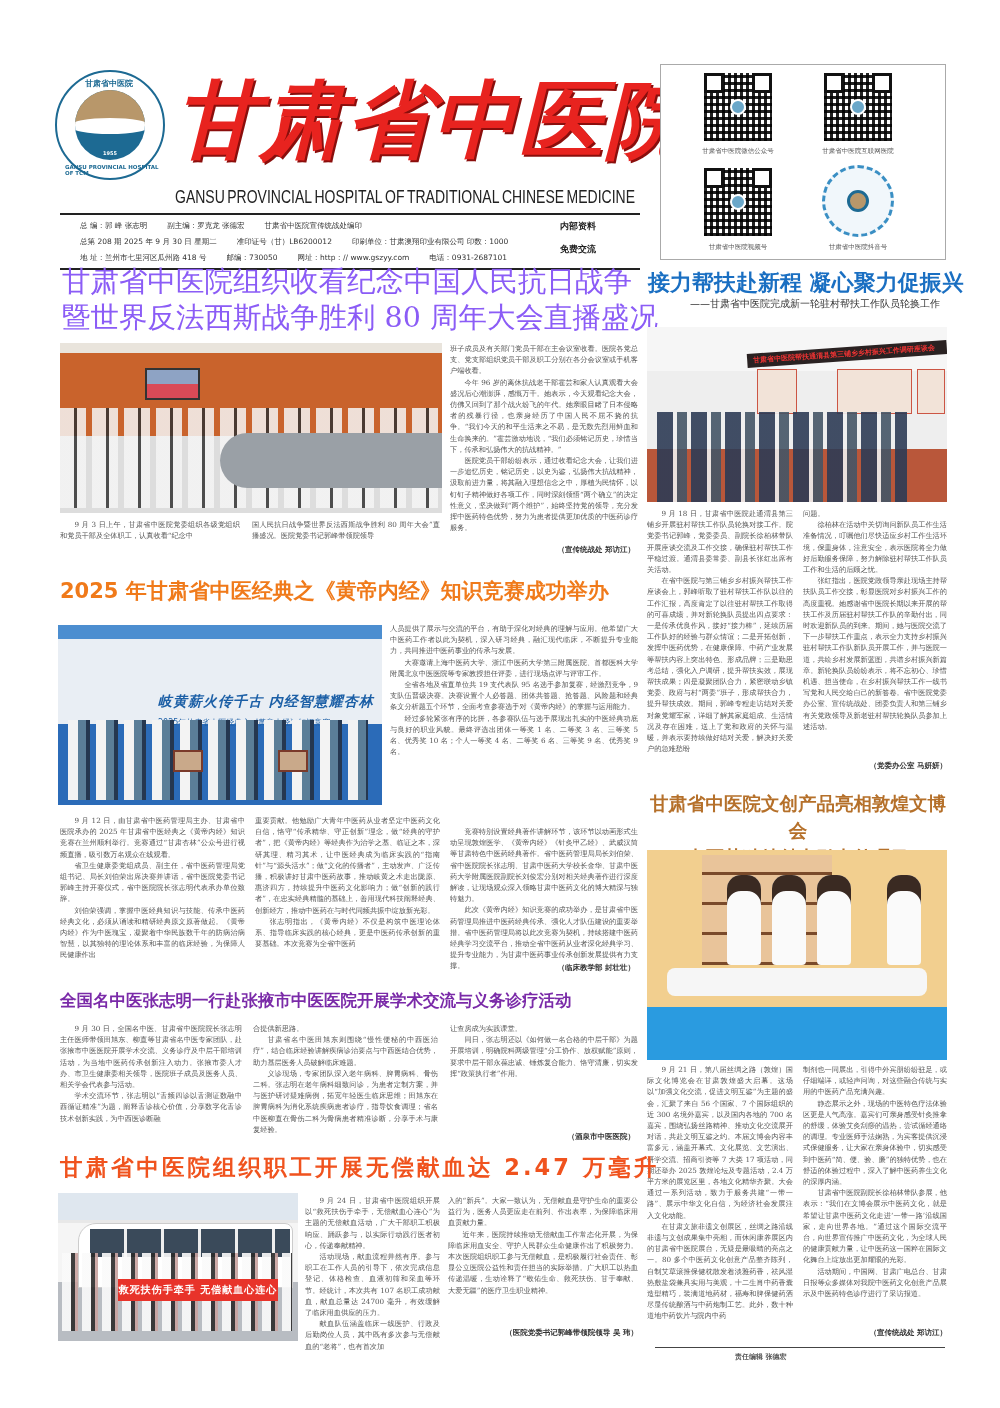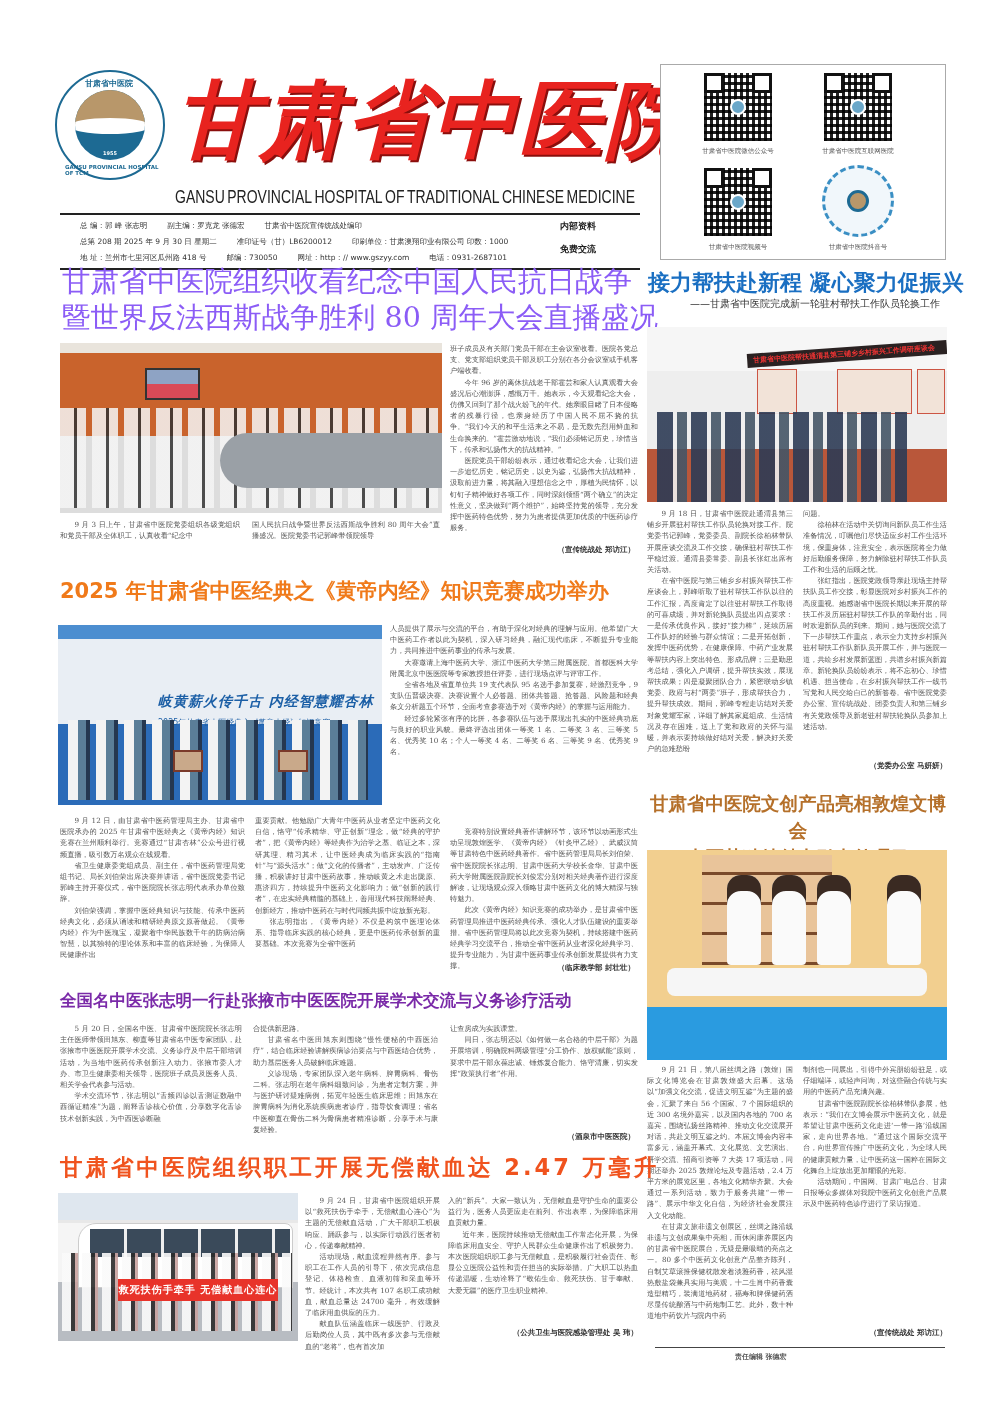--- a/index.html
+++ b/index.html
@@ -211,28 +211,29 @@
   <div class="person" style="left:170px;"></div>
   <div class="person" style="left:240px;"></div>
   <div class="bed"></div>
 </div>
 <div class="abs col" style="left:647px;top:1064px;width:146px;">
   <p>9 月 21 日，第八届丝绸之路（敦煌）国际文化博览会在甘肃敦煌盛大启幕。这场以“加强文化交流，促进文明互鉴”为主题的盛会，汇聚了来自 56 个国家、7 个国际组织的近 300 名境外嘉宾，以及国内各地的 700 名嘉宾，围绕弘扬丝路精神、推动文化交流展开对话，共赴文明互鉴之约。本届文博会内容丰富多元，涵盖开幕式、文化展览、文艺演出、研学交流、招商引资等 7 大类 17 项活动，同期还举办 2025 敦煌论坛及专题活动，2.4 万平方米的展览区里，各地文化精华齐聚。大会通过一系列活动，致力于服务共建“一带一路”、展示中华文化自信，为经济社会发展注入文化动能。</p>
   <p>在甘肃文旅非遗文创展区，丝绸之路沿线非遗与文创成果集中亮相，而休闲康养展区内的甘肃省中医院展台，无疑是最吸睛的亮点之一。80 多个中医药文化创意产品整齐陈列，自制艾草滚推保健枕散发着淡雅药香，祛风湿热敷盐袋兼具实用与美观，十二生肖中药香囊造型精巧，装满道地药材，福寿和脾保健药酒尽显传统酿酒与中药炮制工艺。此外，数十种道地中药饮片与院内中药</p>
 </div>
 <div class="abs col" style="left:803px;top:1064px;width:144px;">
   <p style="text-indent:0">制剂也一同展出，引得中外宾朋纷纷驻足，或仔细端详，或轻声问询，对这些融合传统与实用的中医药产品充满兴趣。</p>
+  <p>静态展示之外，现场的中医特色疗法体验区更是人气高涨。嘉宾们可亲身感受针灸推拿的舒缓，体验艾灸刮痧的温热，尝试循经通络的调理。专业医师手法娴熟，为宾客提供沉浸式保健服务，让大家在亲身体验中，切实感受到中医药“简、便、验、廉”的独特优势，也在舒适的体验过程中，深入了解中医药养生文化的深厚内涵。</p>
   <p>甘肃省中医院副院长徐柏林带队参展，他表示：“我们在文博会展示中医药文化，就是希望让甘肃中医药文化走进‘一带一路’沿线国家，走向世界各地。”通过这个国际交流平台，向世界宣传推广中医药文化，为全球人民的健康贡献力量，让中医药这一国粹在国际文化舞台上绽放出更加耀眼的光彩。</p>
   <p>活动期间，中国网、甘肃广电总台、甘肃日报等众多媒体对我院中医药文化创意产品展示及中医药特色诊疗进行了采访报道。</p>
 </div>
 <div class="abs byline" style="left:803px;top:1328px;width:144px;">（宣传统战处  郑访江）</div>
 
 <div class="abs hl-purple" style="left:60px;top:990px;font-size:16.5px;white-space:nowrap;">全国名中医张志明一行赴张掖市中医医院开展学术交流与义务诊疗活动</div>
 <div class="abs col" style="left:60px;top:1023px;width:182px;">
-  <p>5 月 20 日，全国名中医、甘肃省中医院院长张志明主任医师带领田旭东、柳直等甘肃省名中医专家团队，赴张掖市中医医院开展学术交流、义务诊疗及中层干部培训活动，为当地中医药传承创新注入动力。张掖市委人才办、市卫生健康委相关领导，医院班子成员及医务人员、相关学会代表参与活动。</p>
+  <p>9 月 30 日，全国名中医、甘肃省中医院院长张志明主任医师带领田旭东、柳直等甘肃省名中医专家团队，赴张掖市中医医院开展学术交流、义务诊疗及中层干部培训活动，为当地中医药传承创新注入动力。张掖市委人才办、市卫生健康委相关领导，医院班子成员及医务人员、相关学会代表参与活动。</p>
   <p>学术交流环节，张志明以“舌频四诊以舌测证数融中西循证精准”为题，阐释舌诊核心价值，分享数字化舌诊技术创新实践，为中西医诊断融</p>
 </div>
 <div class="abs col" style="left:253px;top:1023px;width:185px;">
   <p style="text-indent:0">合提供新思路。</p>
   <p>甘肃省名中医田旭东则围绕“慢性便秘的中西医治疗”，结合临床经验讲解疾病诊治要点与中西医结合优势，助力基层医务人员破解临床难题。</p>
   <p>义诊现场，专家团队深入老年病科、脾胃病科、骨伤二科。张志明在老年病科细致问诊，为患者定制方案，并与医护研讨疑难病例，拓宽年轻医生临床思维；田旭东在脾胃病科为消化系统疾病患者诊疗，指导饮食调理；省名中医柳直在骨伤二科为骨病患者精准诊断，分享手术与康复经验。</p>
 </div>
 <div class="abs col" style="left:450px;top:1023px;width:188px;">
   <p style="text-indent:0">让查房成为实践课堂。</p>
   <p>同日，张志明还以《如何做一名合格的中层干部》为题开展培训，明确院科两级管理“分工协作、放权赋能”原则，要求中层干部永葆忠诚、锤炼复合能力、恪守清廉，切实发挥“政策执行者”作用。</p>
@@ -248,16 +249,16 @@
 </div>
 <div class="abs col" style="left:305px;top:1195px;width:135px;">
   <p>9 月 24 日，甘肃省中医院组织开展以“救死扶伤手牵手，无偿献血心连心”为主题的无偿献血活动，广大干部职工积极响应、踊跃参与，以实际行动践行医者初心，传递奉献精神。</p>
   <p>活动现场，献血流程井然有序。参与职工在工作人员的引导下，依次完成信息登记、体格检查、血液初筛和采血等环节。经统计，本次共有 107 名职工成功献血，献血总量达 24700 毫升，有效缓解了临床用血供应的压力。</p>
   <p>献血队伍涵盖临床一线医护、行政及后勤岗位人员，其中既有多次参与无偿献血的“老将”，也有首次加</p>
 </div>
 <div class="abs col" style="left:448px;top:1195px;width:190px;">
   <p style="text-indent:0">入的“新兵”。大家一致认为，无偿献血是守护生命的重要公益行为，医务人员更应走在前列、作出表率，为保障临床用血贡献力量。</p>
   <p>近年来，医院持续推动无偿献血工作常态化开展，为保障临床用血安全、守护人民群众生命健康作出了积极努力。本次医院组织职工参与无偿献血，是积极履行社会责任、彰显公立医院公益性和责任担当的实际举措。广大职工以热血传递温暖，生动诠释了“敬佑生命、救死扶伤、甘于奉献、大爱无疆”的医疗卫生职业精神。</p>
 </div>
-<div class="abs byline" style="left:440px;top:1328px;width:198px;">（公共卫生与医院感染管理处  吴  玮）</div>
+<div class="abs byline" style="left:440px;top:1328px;width:198px;">（医院党委书记郭峰带领院领导  吴  玮）</div>
 
 <div class="abs footer-rule"></div>
 <div class="abs editor">责任编辑  张德宏</div>
 
 </body></html>

